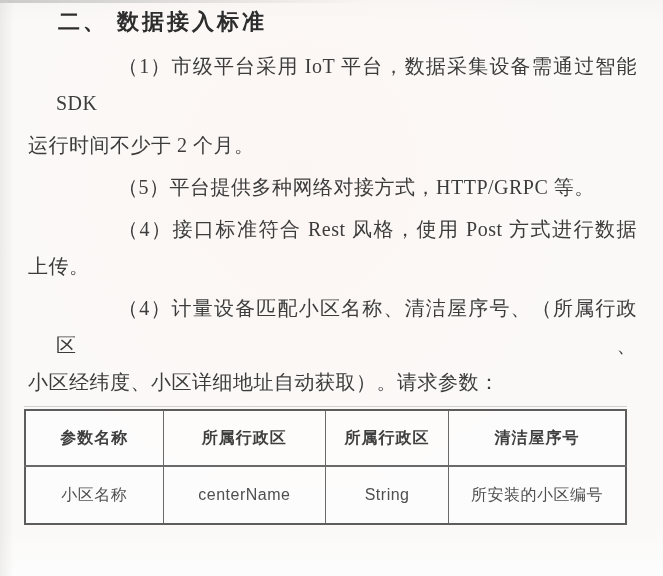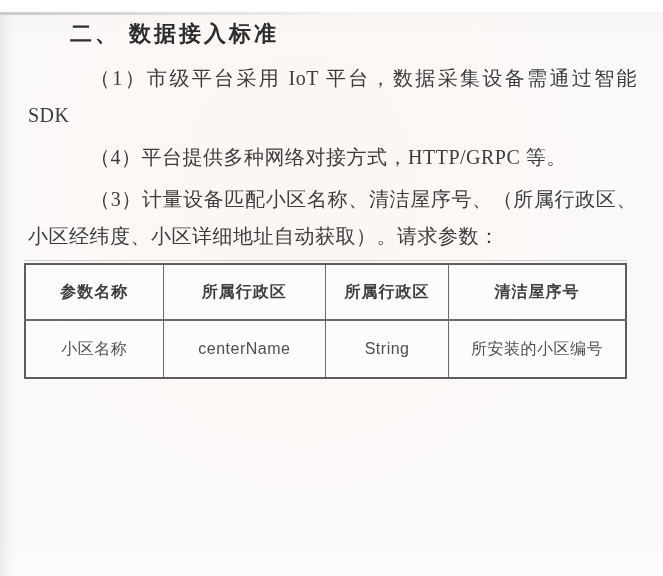--- a/index.html
+++ b/index.html
@@ -17,33 +17,33 @@
   
   .edge-top {
     position: absolute; top: 0; left: 0; width: 370px; height: 3px;
     background: linear-gradient(90deg, rgba(150,150,150,0.45), rgba(170,170,170,0.25) 60%, rgba(170,170,170,0) 100%);
   }
   .edge-left {
     position: absolute; top: 0; left: 0; width: 14px; height: 576px;
     background: linear-gradient(90deg, rgba(205,203,201,0.30), rgba(205,203,201,0));
   }
   .title {
-    margin: 12px; padding: 8px 0 0 58px;
+    margin: 0; padding: 8px 0 0 58px;
     font-size: 22px; font-weight: 700; color: #2d2d2d;
     letter-spacing: 3px; line-height: 28px;
     font-family: "Liberation Sans", "DejaVu Sans", sans-serif;
   }
   .content { margin-top: 12px; }
   .para { margin: 0 0 5px 28px; width: 609px; }
   .line {
     font-size: 20px; line-height: 37px; color: #3c3c3c;
     letter-spacing: 0.5px;
   }
   .line.justify { text-align: justify; text-align-last: justify; }
-  .line.indent { text-indent: 62px; }
+  .line.indent { text-indent: 62px; margin-left: 28px; }
   .ghost-line {
     height: 1px; width: 603px; margin: 4px 0 2px 24px;
     background: rgba(150,150,150,0.4);
   }
   table.params {
     margin-left: 24px; width: 603px;
     border-collapse: collapse; table-layout: fixed;
     font-family: "Liberation Sans", "DejaVu Sans", sans-serif;
     background: rgba(255,255,255,0.55);
   }
@@ -71,29 +71,34 @@
 
   <h2 class="title">二、 数据接入标准</h2>
 
   <div class="content">
 
     <div class="para">
       <div class="line indent justify">（1）市级平台采用 IoT 平台，数据采集设备需通过智能 SDK</div>
     </div>
 
     <div class="para">
+      <div class="line">运行时间不少于 2 个月。</div>
     </div>
 
     <div class="para">
-      <div class="line indent">（4）平台提供多种网络对接方式，HTTP/GRPC 等。</div>
+      <div class="line indent">（5）平台提供多种网络对接方式，HTTP/GRPC 等。</div>
     </div>
 
+    <div class="para">
+      <div class="line indent justify">（4）接口标准符合 Rest 风格，使用 Post 方式进行数据</div>
+      <div class="line">上传。</div>
+    </div>
 
     <div class="para">
-      <div class="line indent justify">（3）计量设备匹配小区名称、清洁屋序号、（所属行政区、</div>
+      <div class="line indent justify">（4）计量设备匹配小区名称、清洁屋序号、（所属行政区、</div>
       <div class="line">小区经纬度、小区详细地址自动获取）。请求参数：</div>
     </div>
 
     <div class="ghost-line"></div>
 
     <table class="params">
       <colgroup>
         <col class="col1">
           <col class="col2">
           <col class="col3">

